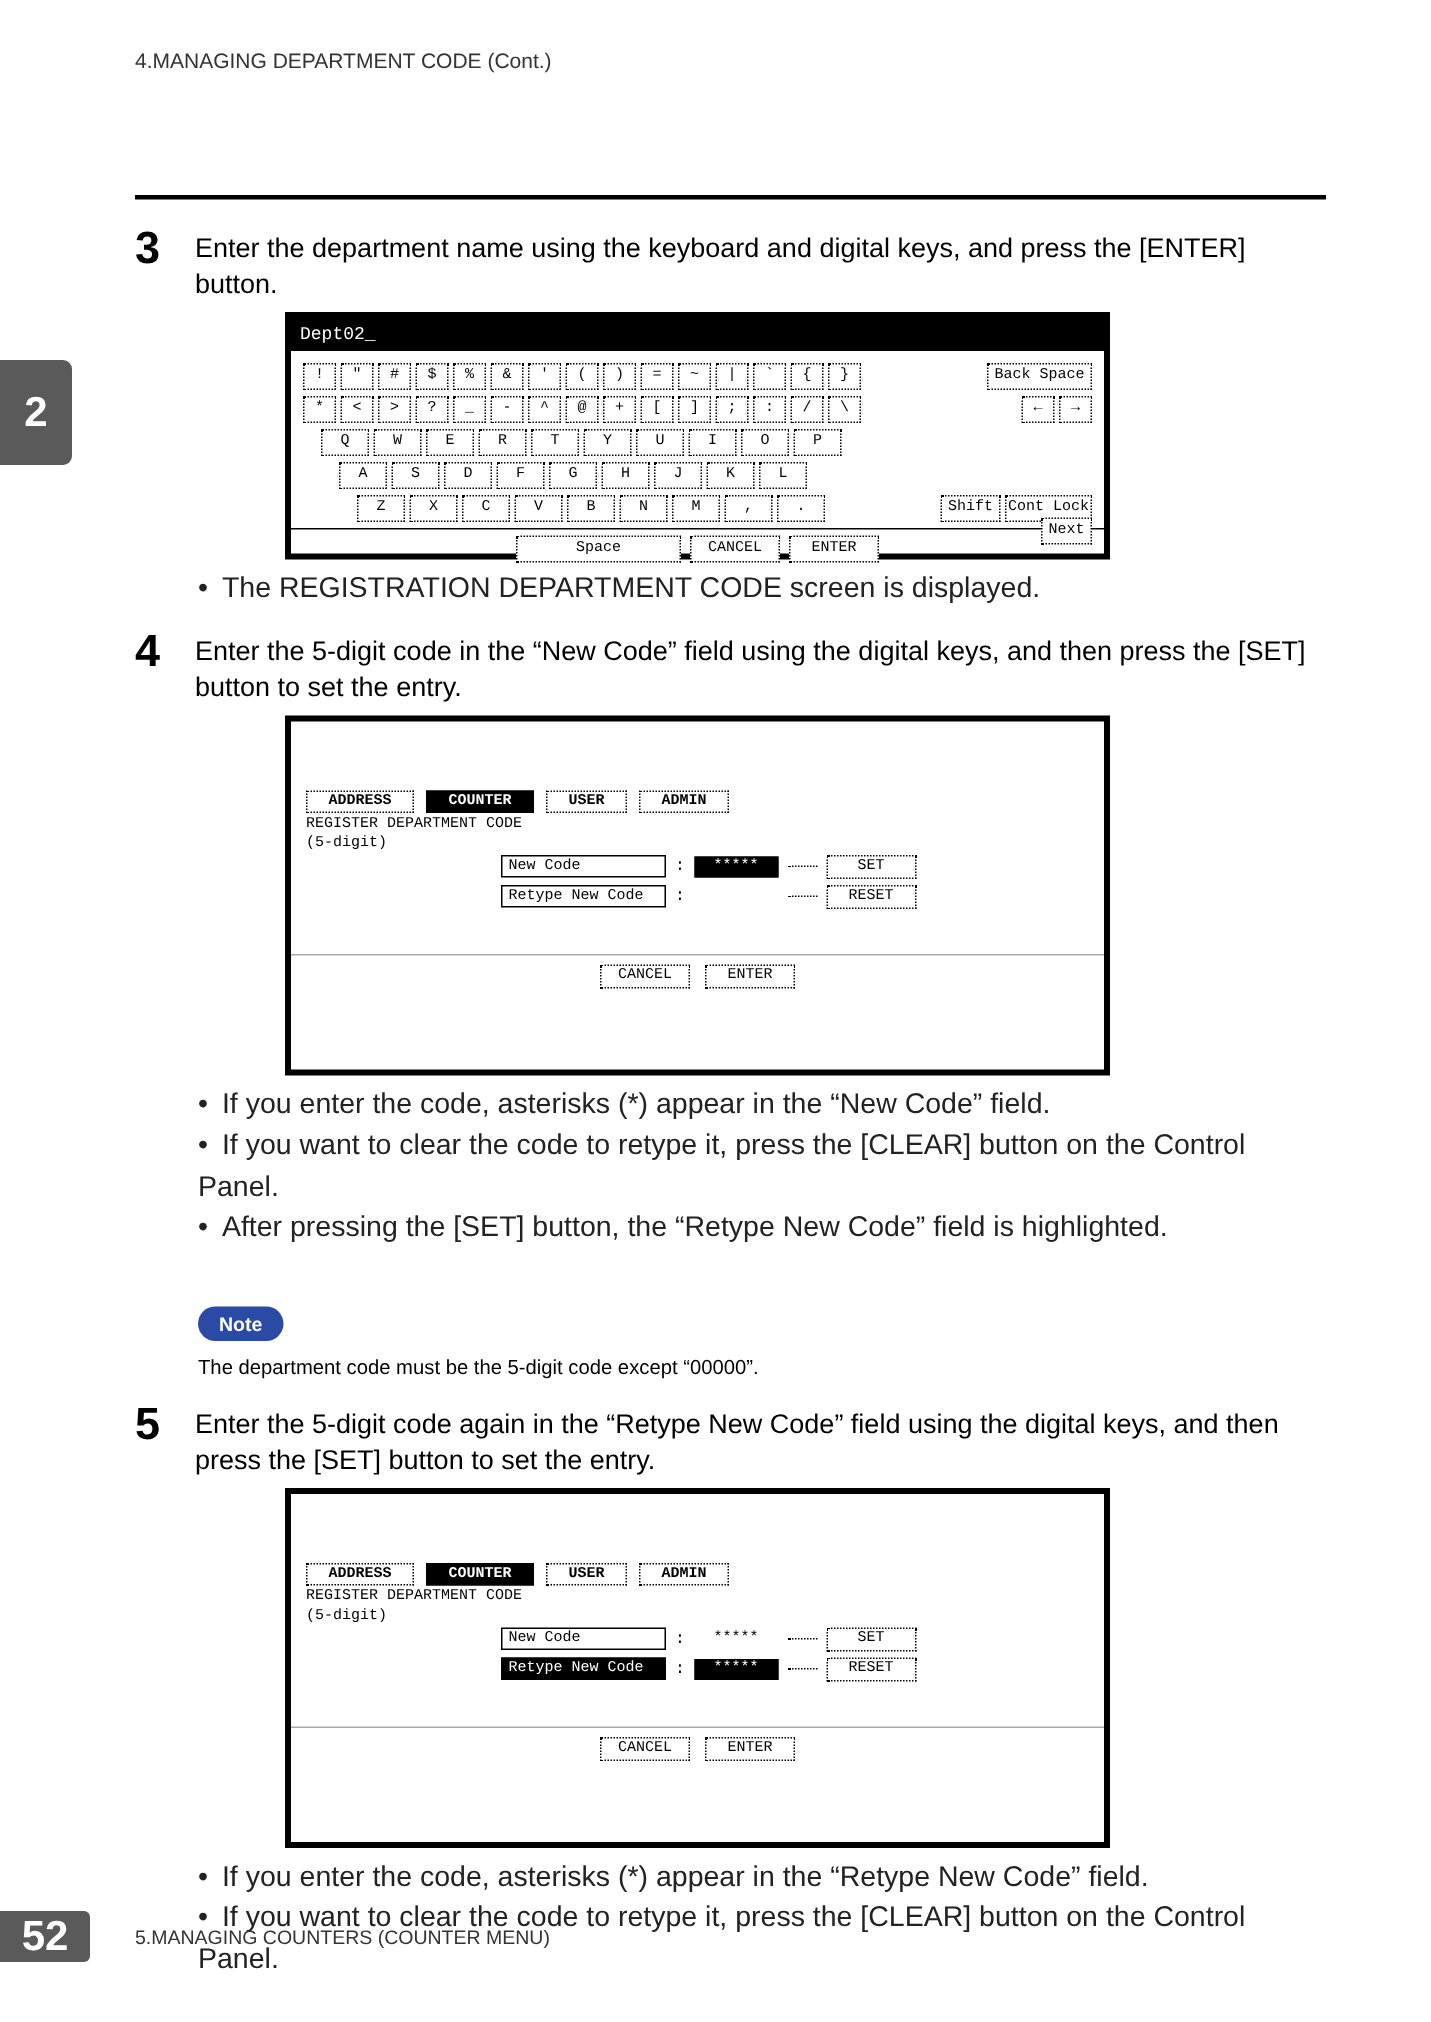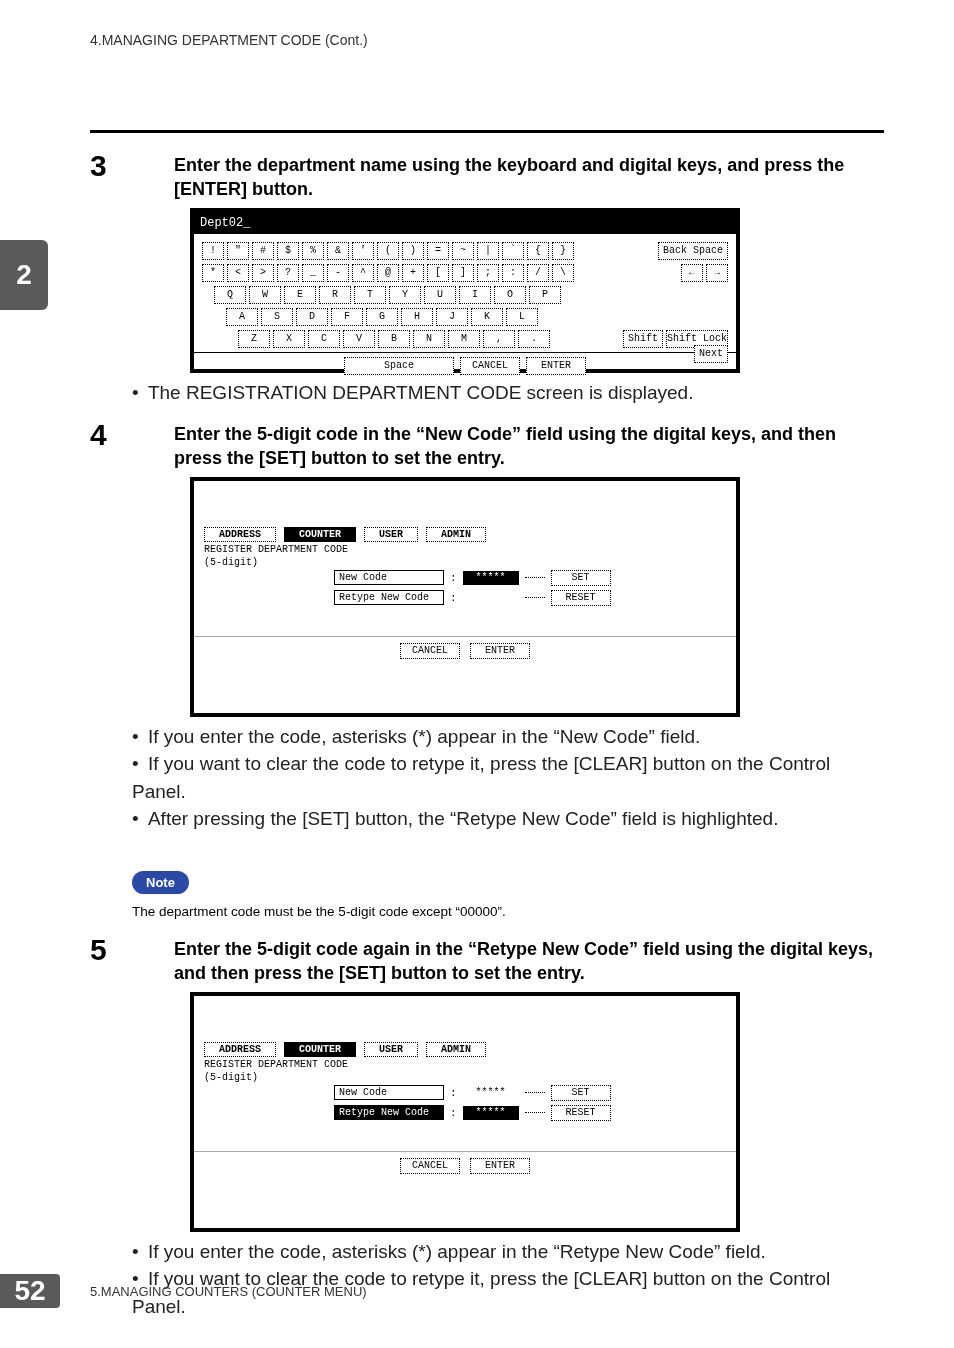--- a/index.html
+++ b/index.html
@@ -51,24 +51,23 @@
   }
   .step-num {
     font-size: 30px;
     font-weight: bold;
     width: 40px;
     flex-shrink: 0;
     line-height: 1;
   }
   .step-text {
     font-size: 18px;
-    font-weight: bold;
+    font-weight: normal;
     line-height: 1.35;
     padding-top: 2px;
-    margin-left: 44px;
   }
   .bullets {
     margin-left: 42px;
     font-size: 19px;
     color: #222;
     line-height: 1.45;
     margin-top: 6px;
     margin-bottom: 14px;
   }
   .bullets li { list-style: none; }
@@ -255,21 +254,21 @@
         <div class="kb-key" style="min-width:32px">Z</div>
         <div class="kb-key" style="min-width:32px">X</div>
         <div class="kb-key" style="min-width:32px">C</div>
         <div class="kb-key" style="min-width:32px">V</div>
         <div class="kb-key" style="min-width:32px">B</div>
         <div class="kb-key" style="min-width:32px">N</div>
         <div class="kb-key" style="min-width:32px">M</div>
         <div class="kb-key" style="min-width:32px">,</div>
         <div class="kb-key" style="min-width:32px">.</div>
         <div class="kb-key kb-side" style="min-width:40px">Shift</div>
-        <div class="kb-key" style="min-width:58px">Shift Lock</div>
+        <div class="kb-key" style="min-width:58px">Cont Lock</div>
       </div>
       <div class="kb-bottom">
         <div class="kb-key" style="min-width:110px">Space</div>
         <div class="kb-key" style="min-width:60px">CANCEL</div>
         <div class="kb-key" style="min-width:60px">ENTER</div>
       </div>
       <div class="kb-key kb-bot-right" style="min-width:34px">Next</div>
     </div>
   </div>
 

